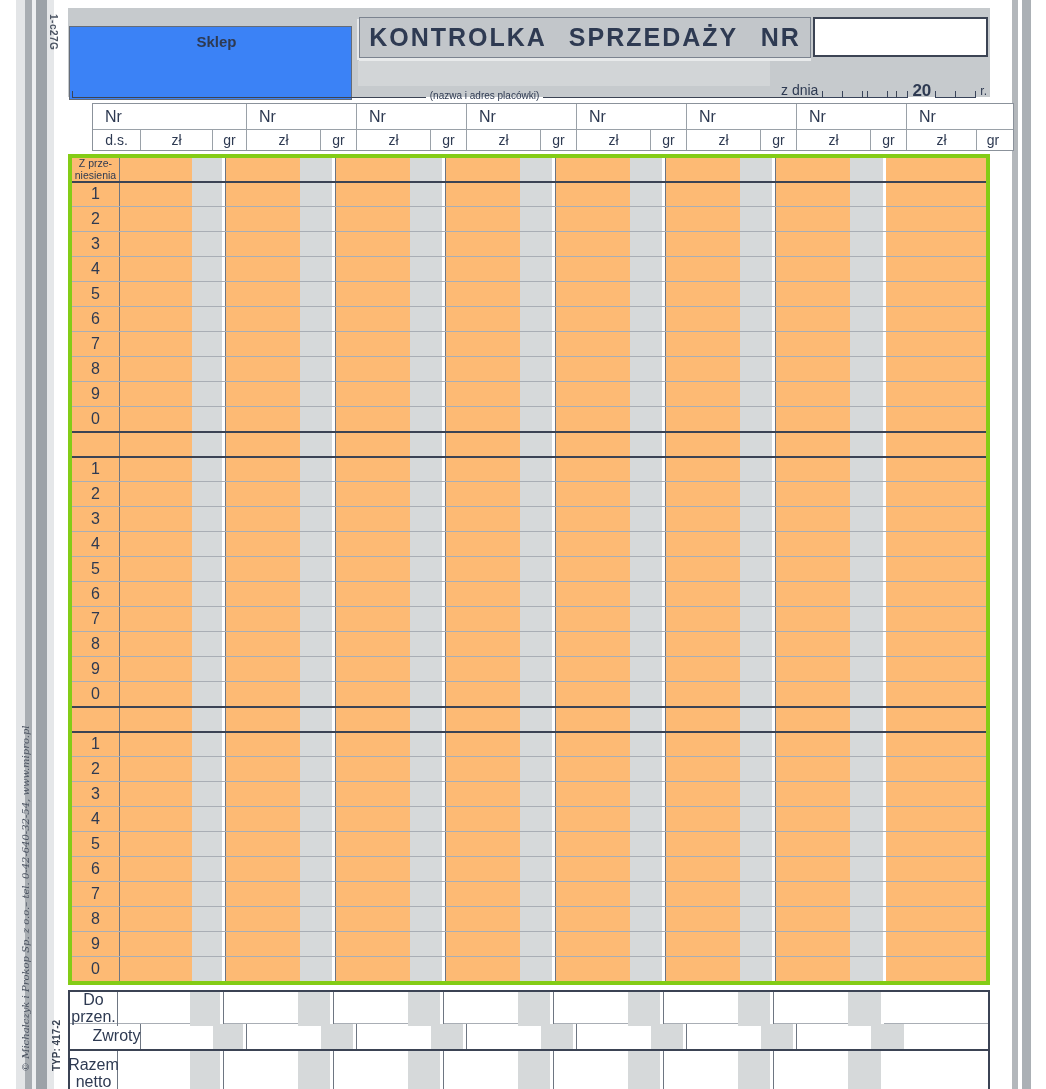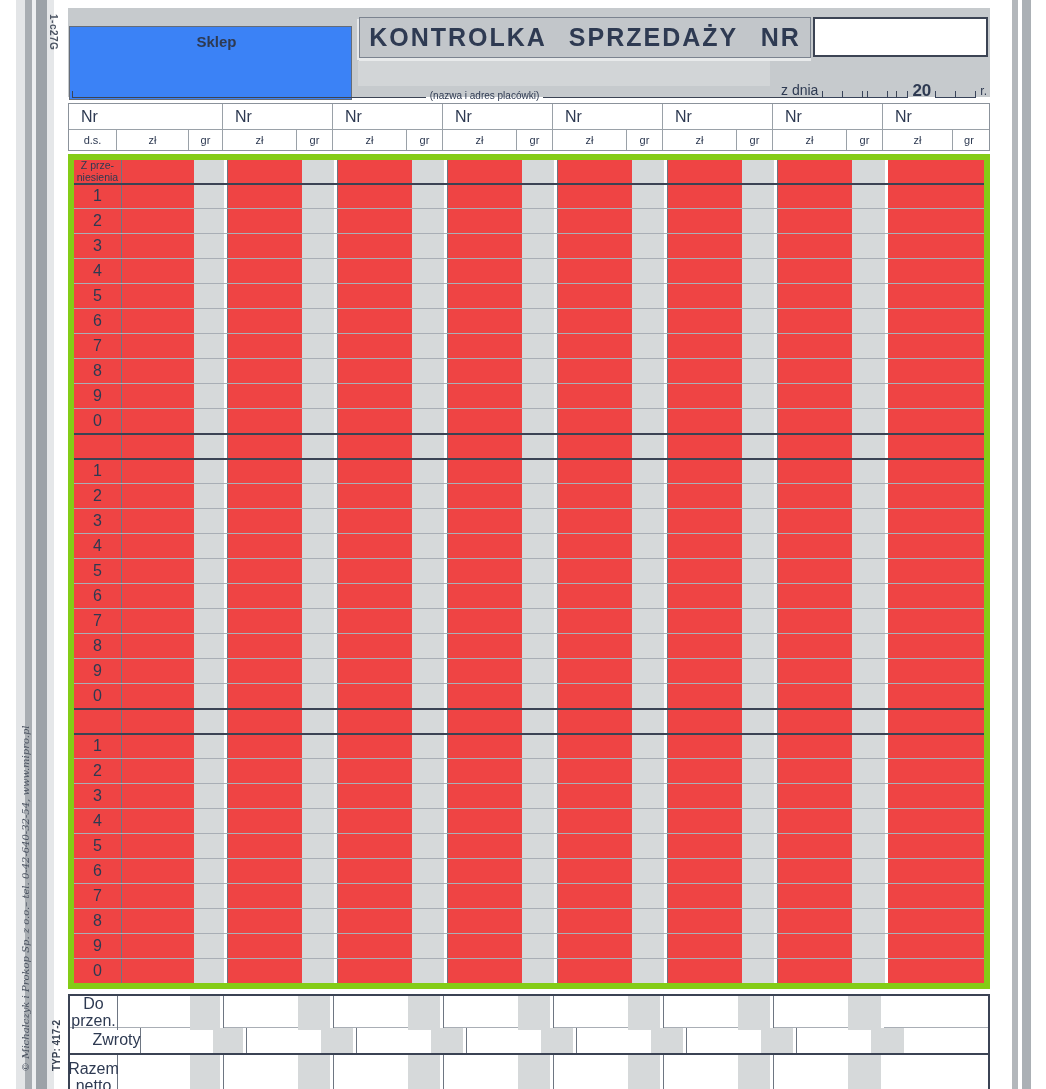--- a/index.html
+++ b/index.html
@@ -44,32 +44,32 @@
   .date-row{position:absolute;right:3px;top:64px;height:26px;display:flex;align-items:flex-end;gap:4px;}
   .date-prefix{font-size:14px;line-height:1;transform:translateY(-1px);}
   .dgroup{display:flex;}
   .dc{width:21px;height:7px;box-sizing:border-box;border:1px solid #39445a;border-top:none;}
   .dc + .dc{margin-left:-1px;}
   .date-century{font-size:17px;font-weight:bold;line-height:.8;}
   .date-suffix{font-size:12px;line-height:1;transform:translateY(-1px);}
 
   
   .grid-table{margin-top:6px;width:922px;}
-  .thead-wrap{border:1px solid #8b929b;box-sizing:border-box;width:922px;background:#fff;}
+  .thead-wrap{border:1px solid #8b929b;box-sizing:border-box;width:922px;background:#fff;margin-left:24px;}
   .thead1{display:grid;grid-template-columns:154px repeat(6,110px) 102px;height:25px;}
   .th1{display:flex;align-items:center;padding-left:12px;font-size:16px;
     border-right:1px solid #9aa1a8;box-sizing:border-box;}
   .th1:last-child{border-right:none;}
   .thead2{display:grid;grid-template-columns:48px 72px 34px repeat(6,74px 36px) 70px 32px;
     height:20px;border-top:1px solid #9aa1a8;}
-  .th2{display:flex;align-items:center;justify-content:center;font-size:11px;
+  .th2{display:flex;align-items:center;justify-content:center;font-size:14px;
     border-right:1px solid #9aa1a8;box-sizing:border-box;}
   .th2:last-child{border-right:none;}
 
-  .tbody{margin-top:3px;border:6px solid #84cc16;box-sizing:border-box;width:922px;background:#ef4444;}
+  .tbody{margin-top:3px;border:4px solid #84cc16;box-sizing:border-box;width:922px;background:#fdba74;}
   .tfoot{margin-top:5px;border:2px solid #3b4354;box-sizing:border-box;width:922px;background:#fff;}
 
   .t-row{display:grid;grid-template-columns:48px 72px 34px repeat(6,74px 36px) 70px 32px;
     height:25px;box-sizing:border-box;}
   .t-row + .t-row{border-top:1px solid #a9aeb5;}
   .t-row.dark-top{border-top:2px solid #3b4354;}
   .t-row.carry{height:23px;}
   .t-row.fr1{height:31px;}
   .t-row.fr2{height:26px;padding-left:23px;}
   .t-row.fr3{height:47px;}

